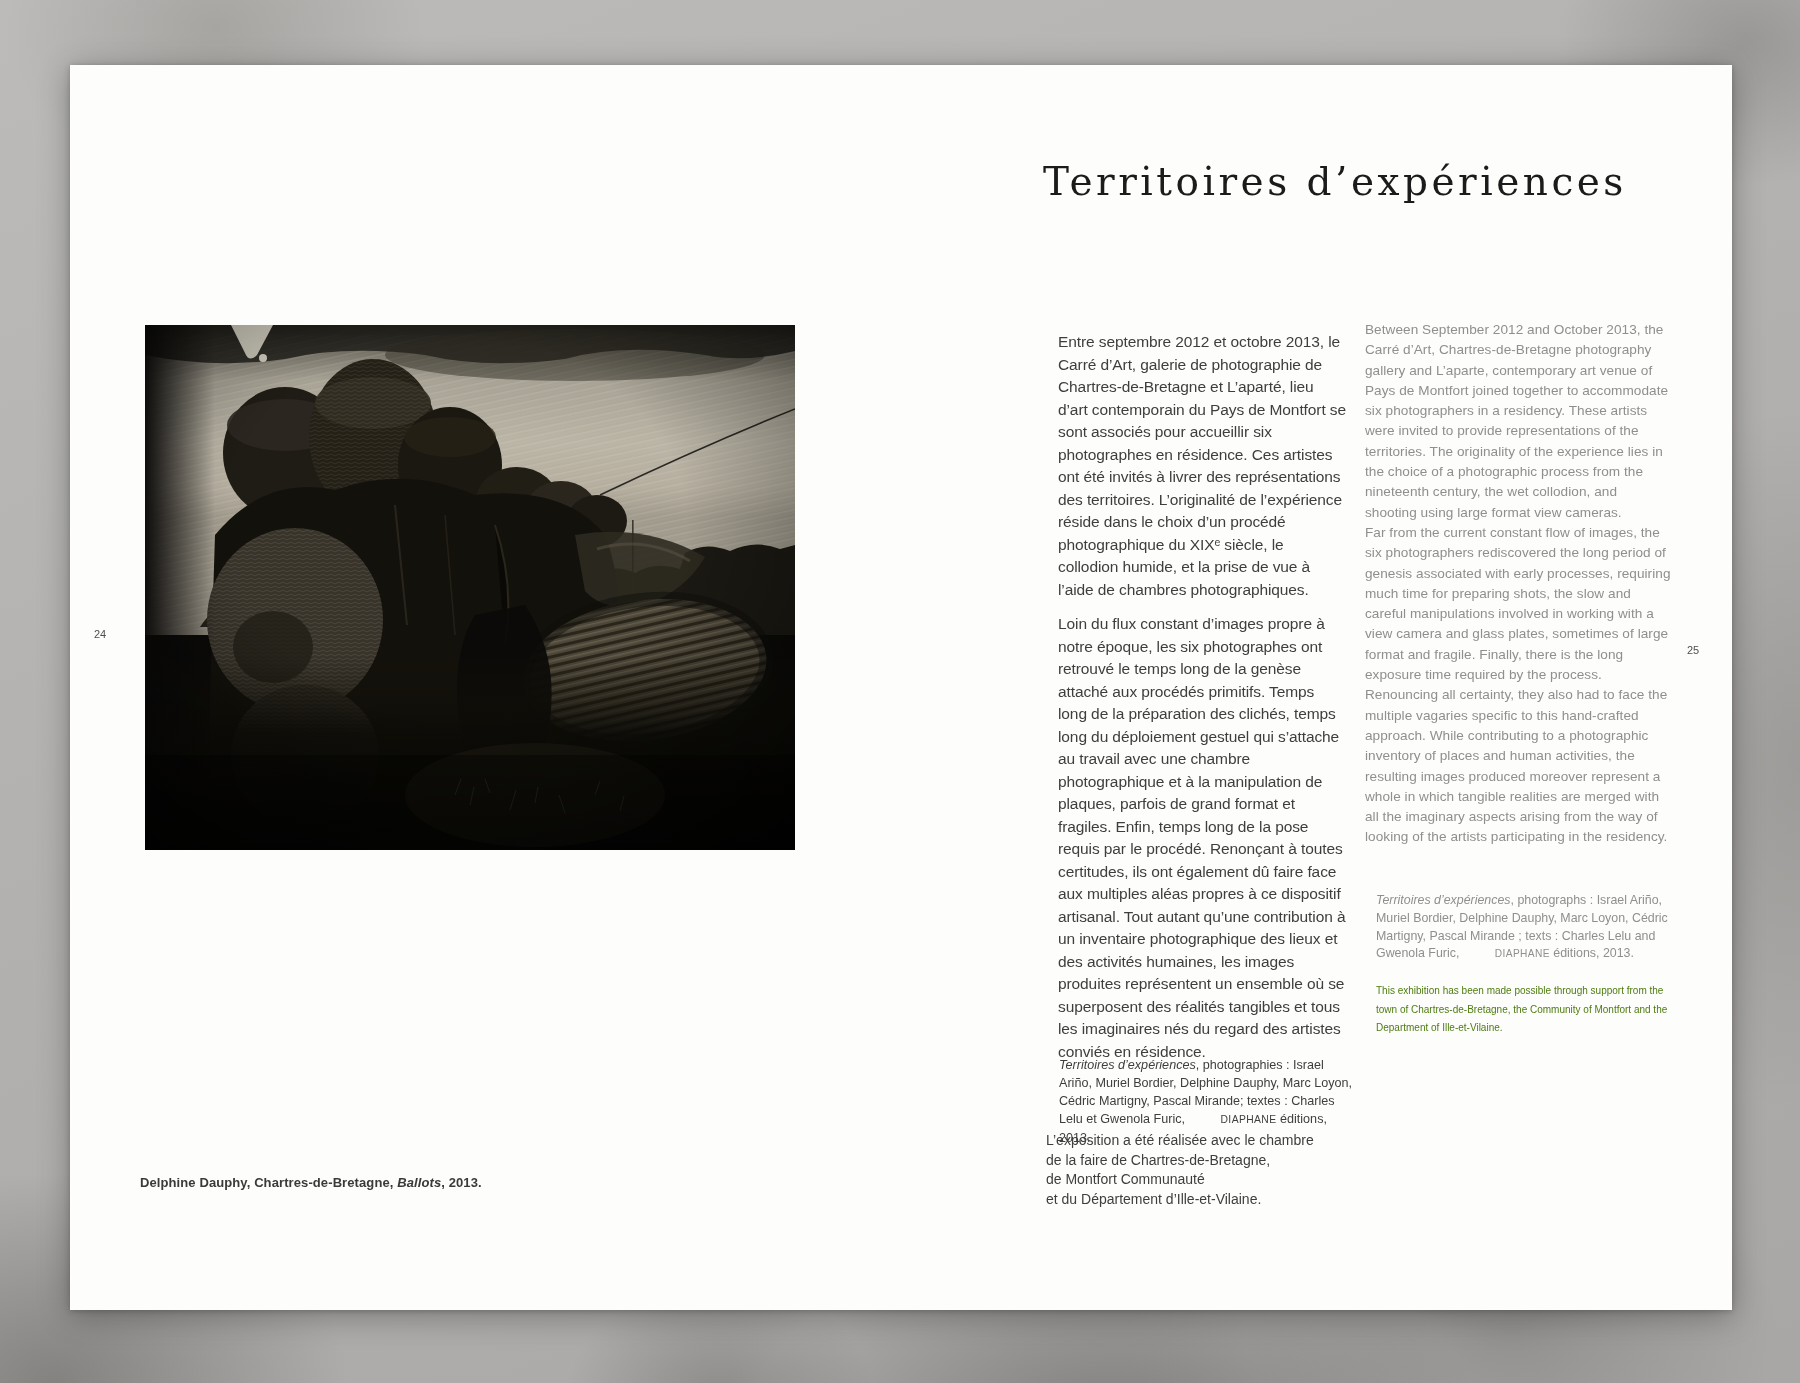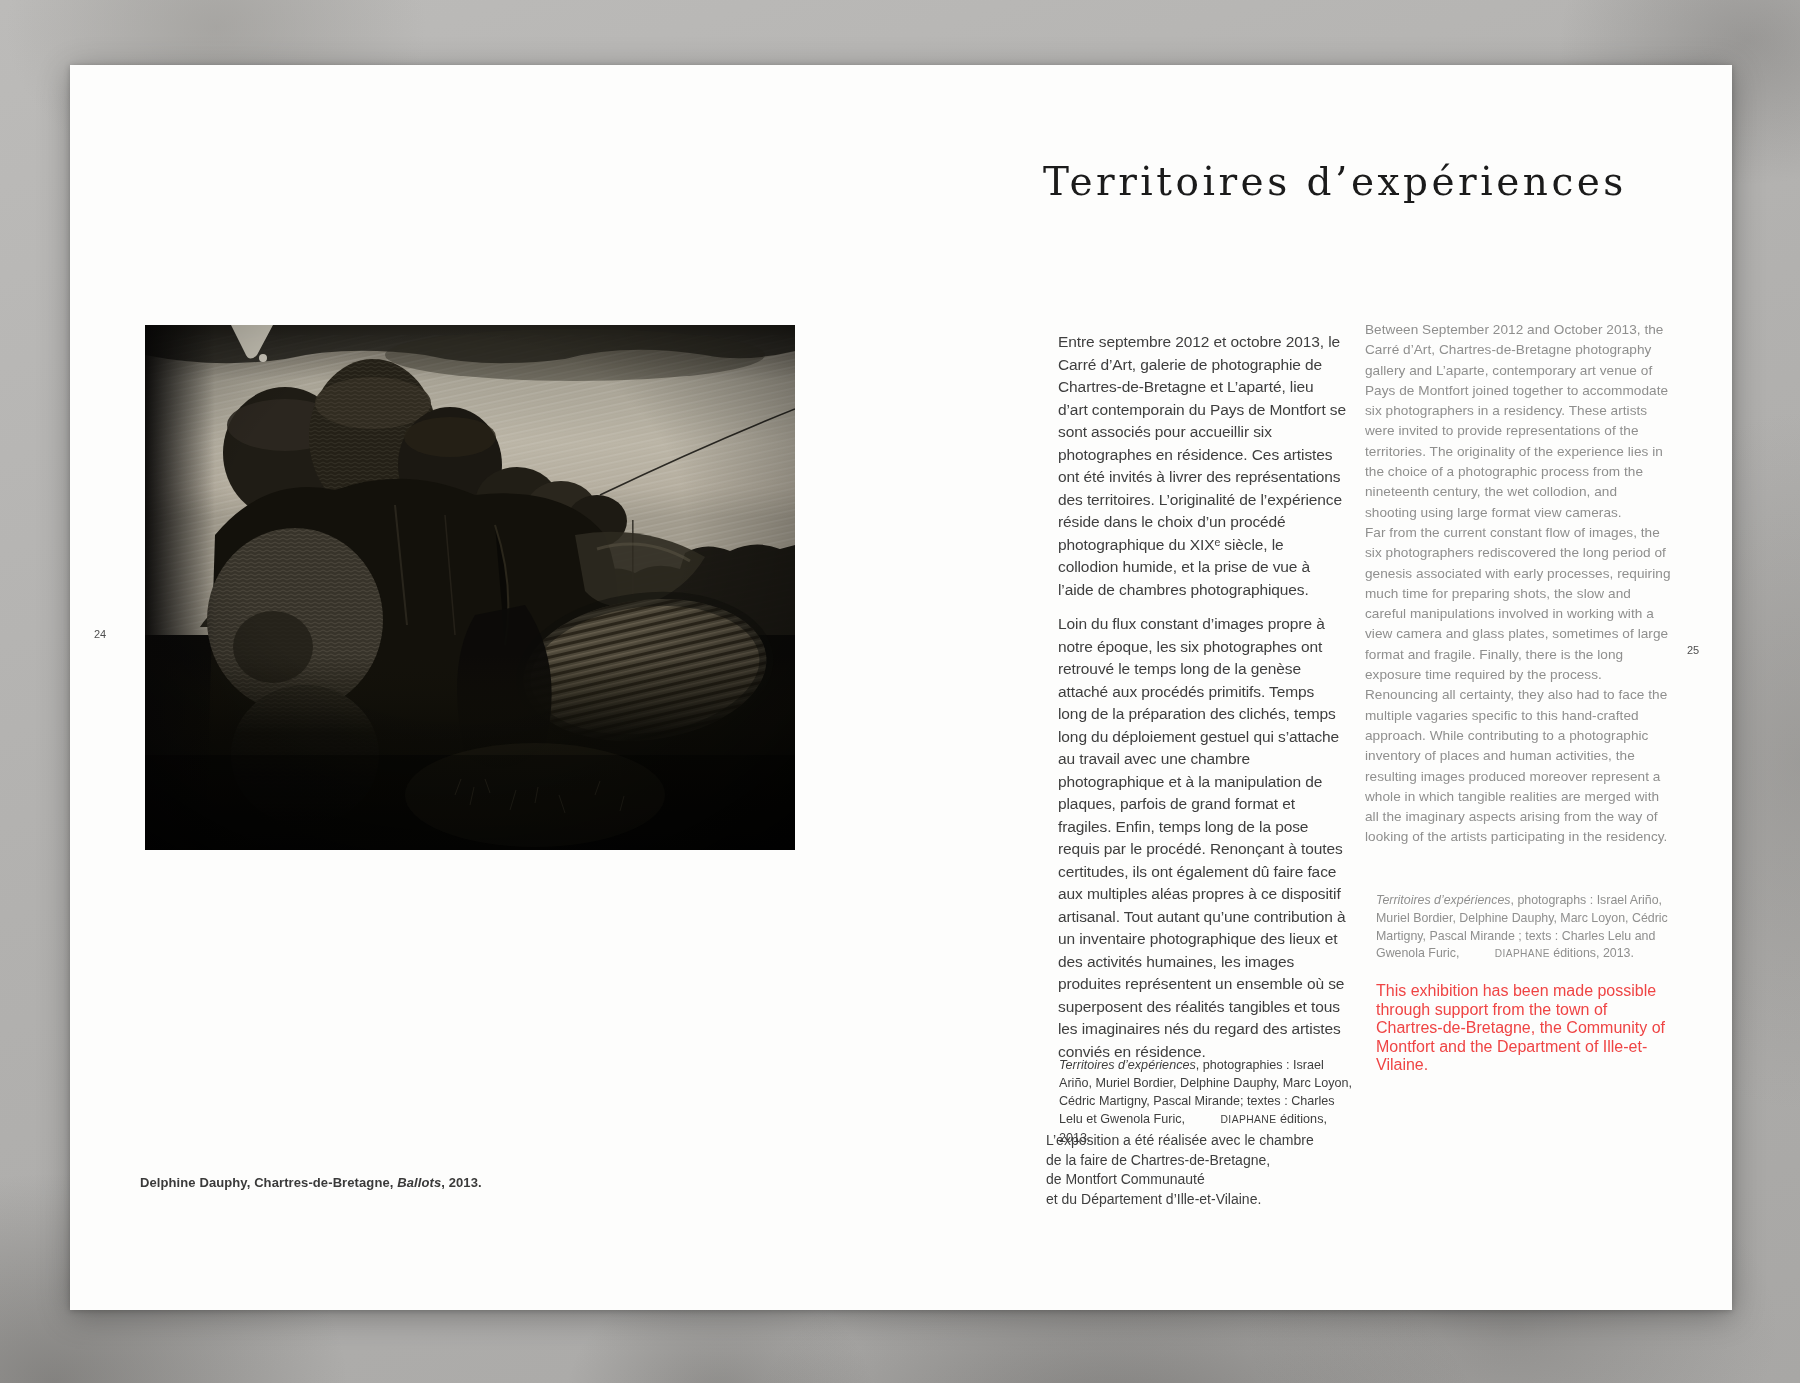--- a/index.html
+++ b/index.html
@@ -53,21 +53,21 @@
     position:absolute;left:1295px;top:255px;width:306px;
     font-size:13.6px;line-height:20.3px;color:#8f8f8e;letter-spacing:0.05px;
   }
   .col-en p{margin:0;}
   .credit-en{
     position:absolute;left:1306px;top:827px;width:296px;
     font-size:12.4px;line-height:17.8px;color:#8f8f8e;
   }
   .support-en{
     position:absolute;left:1306px;top:917px;width:300px;
-    font-size:16px;line-height:18.5px;color:#ef4444;
+    font-size:10px;line-height:18.5px;color:#4d7c0f;
   }
   .it{font-style:italic;}
   .pub{font-size:0.82em;letter-spacing:0.4px;padding-left:32px;}
 </style>
 </head>
 <body>
 
 <div class="spread">
 
   <div class="pagenum left">24</div>

